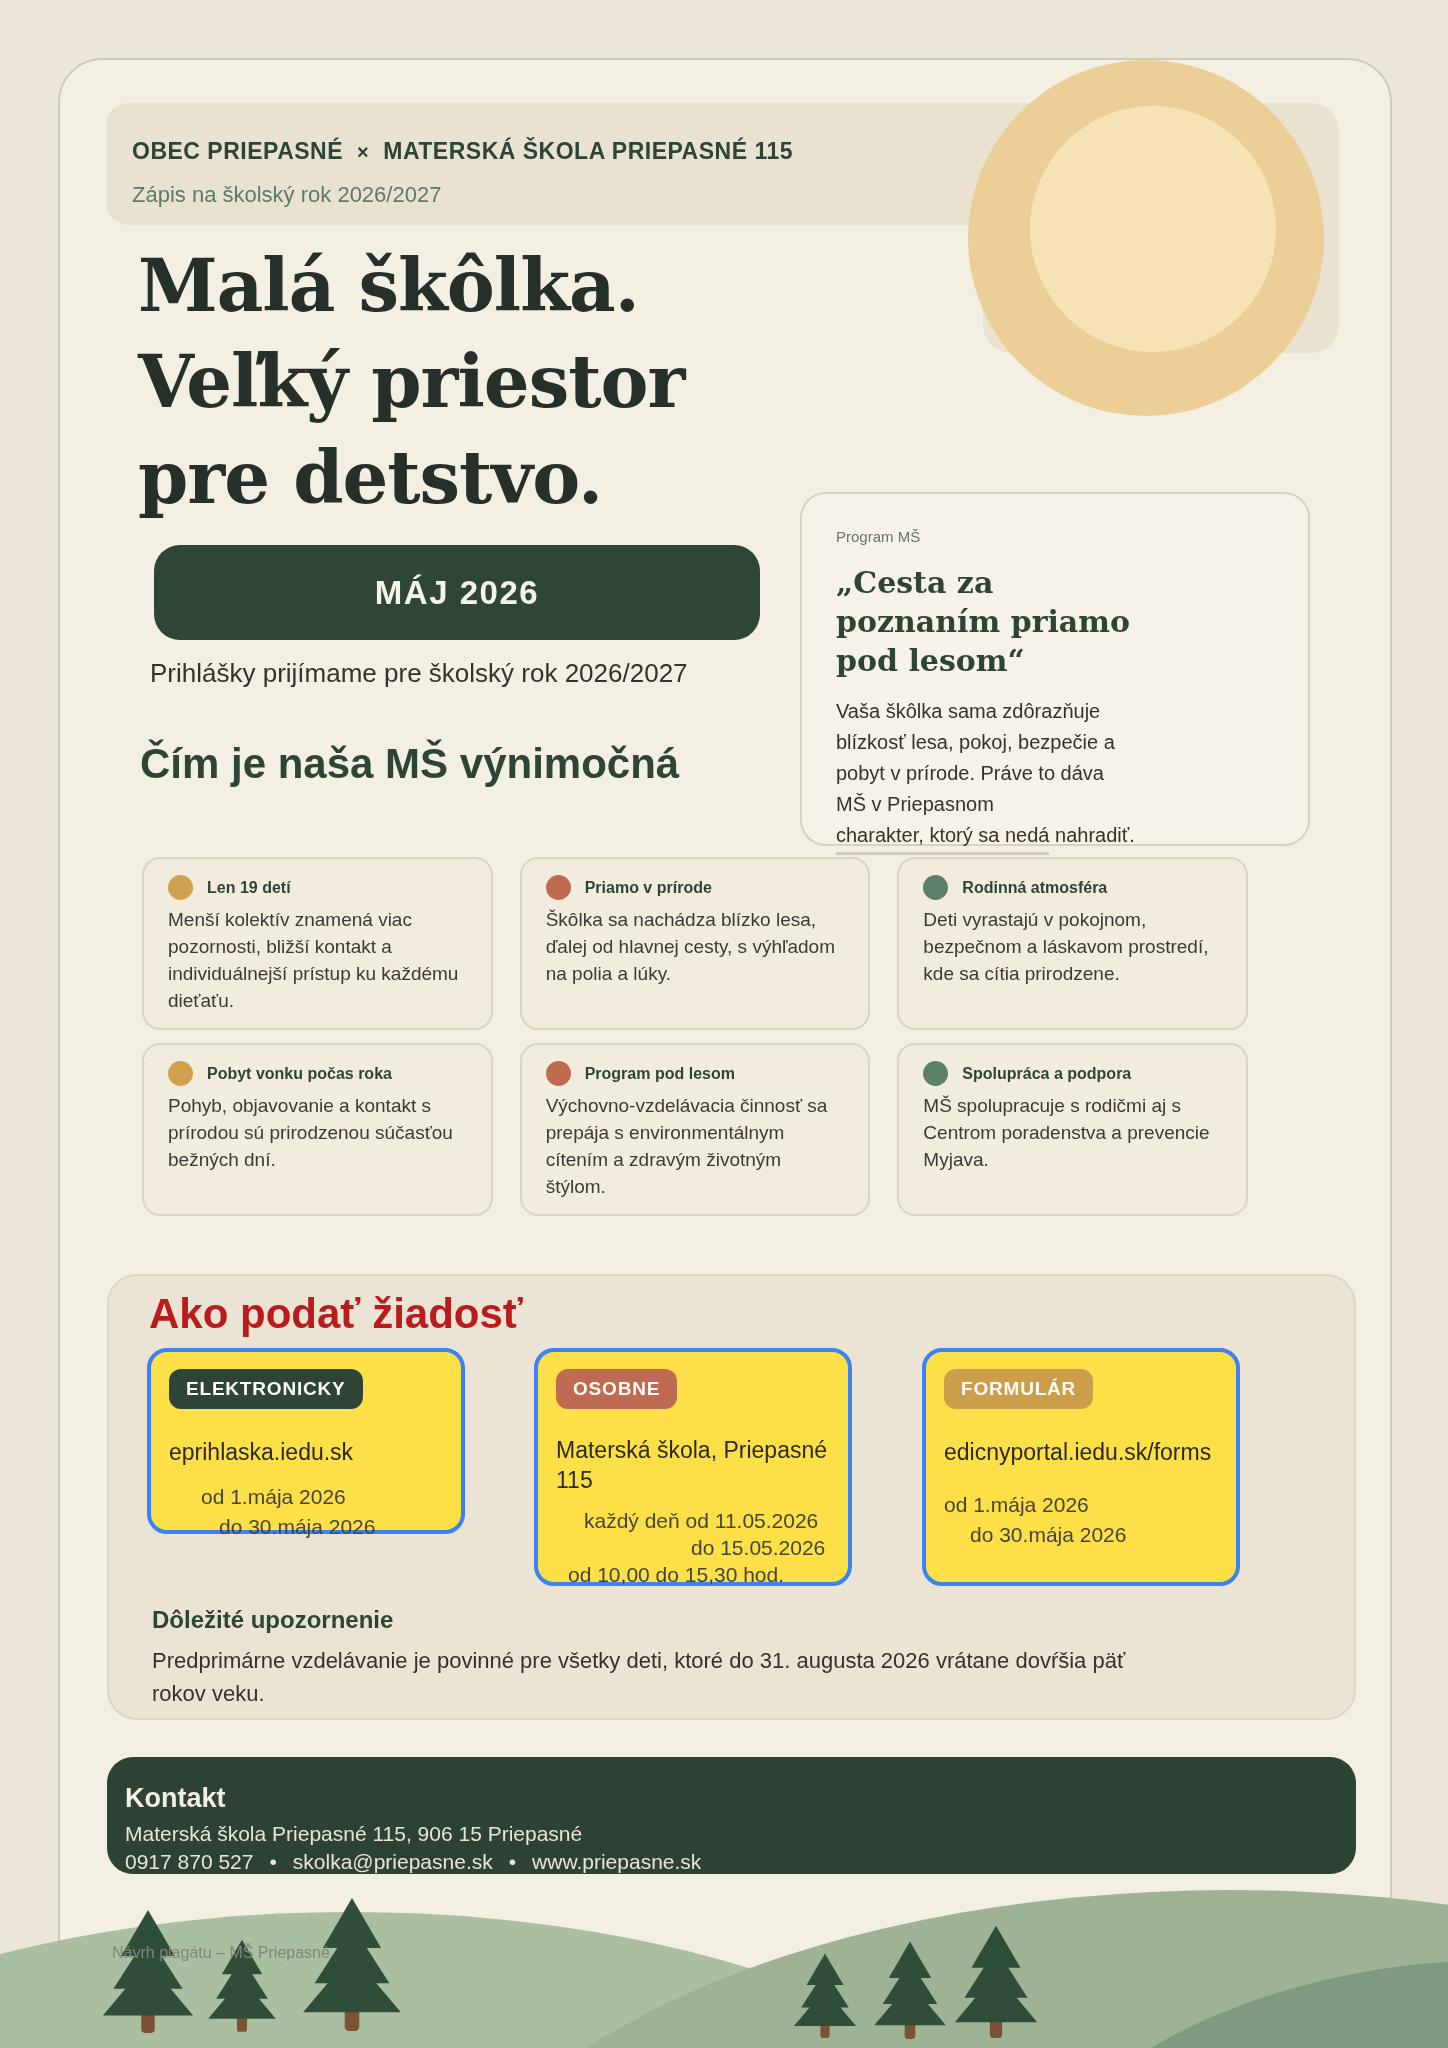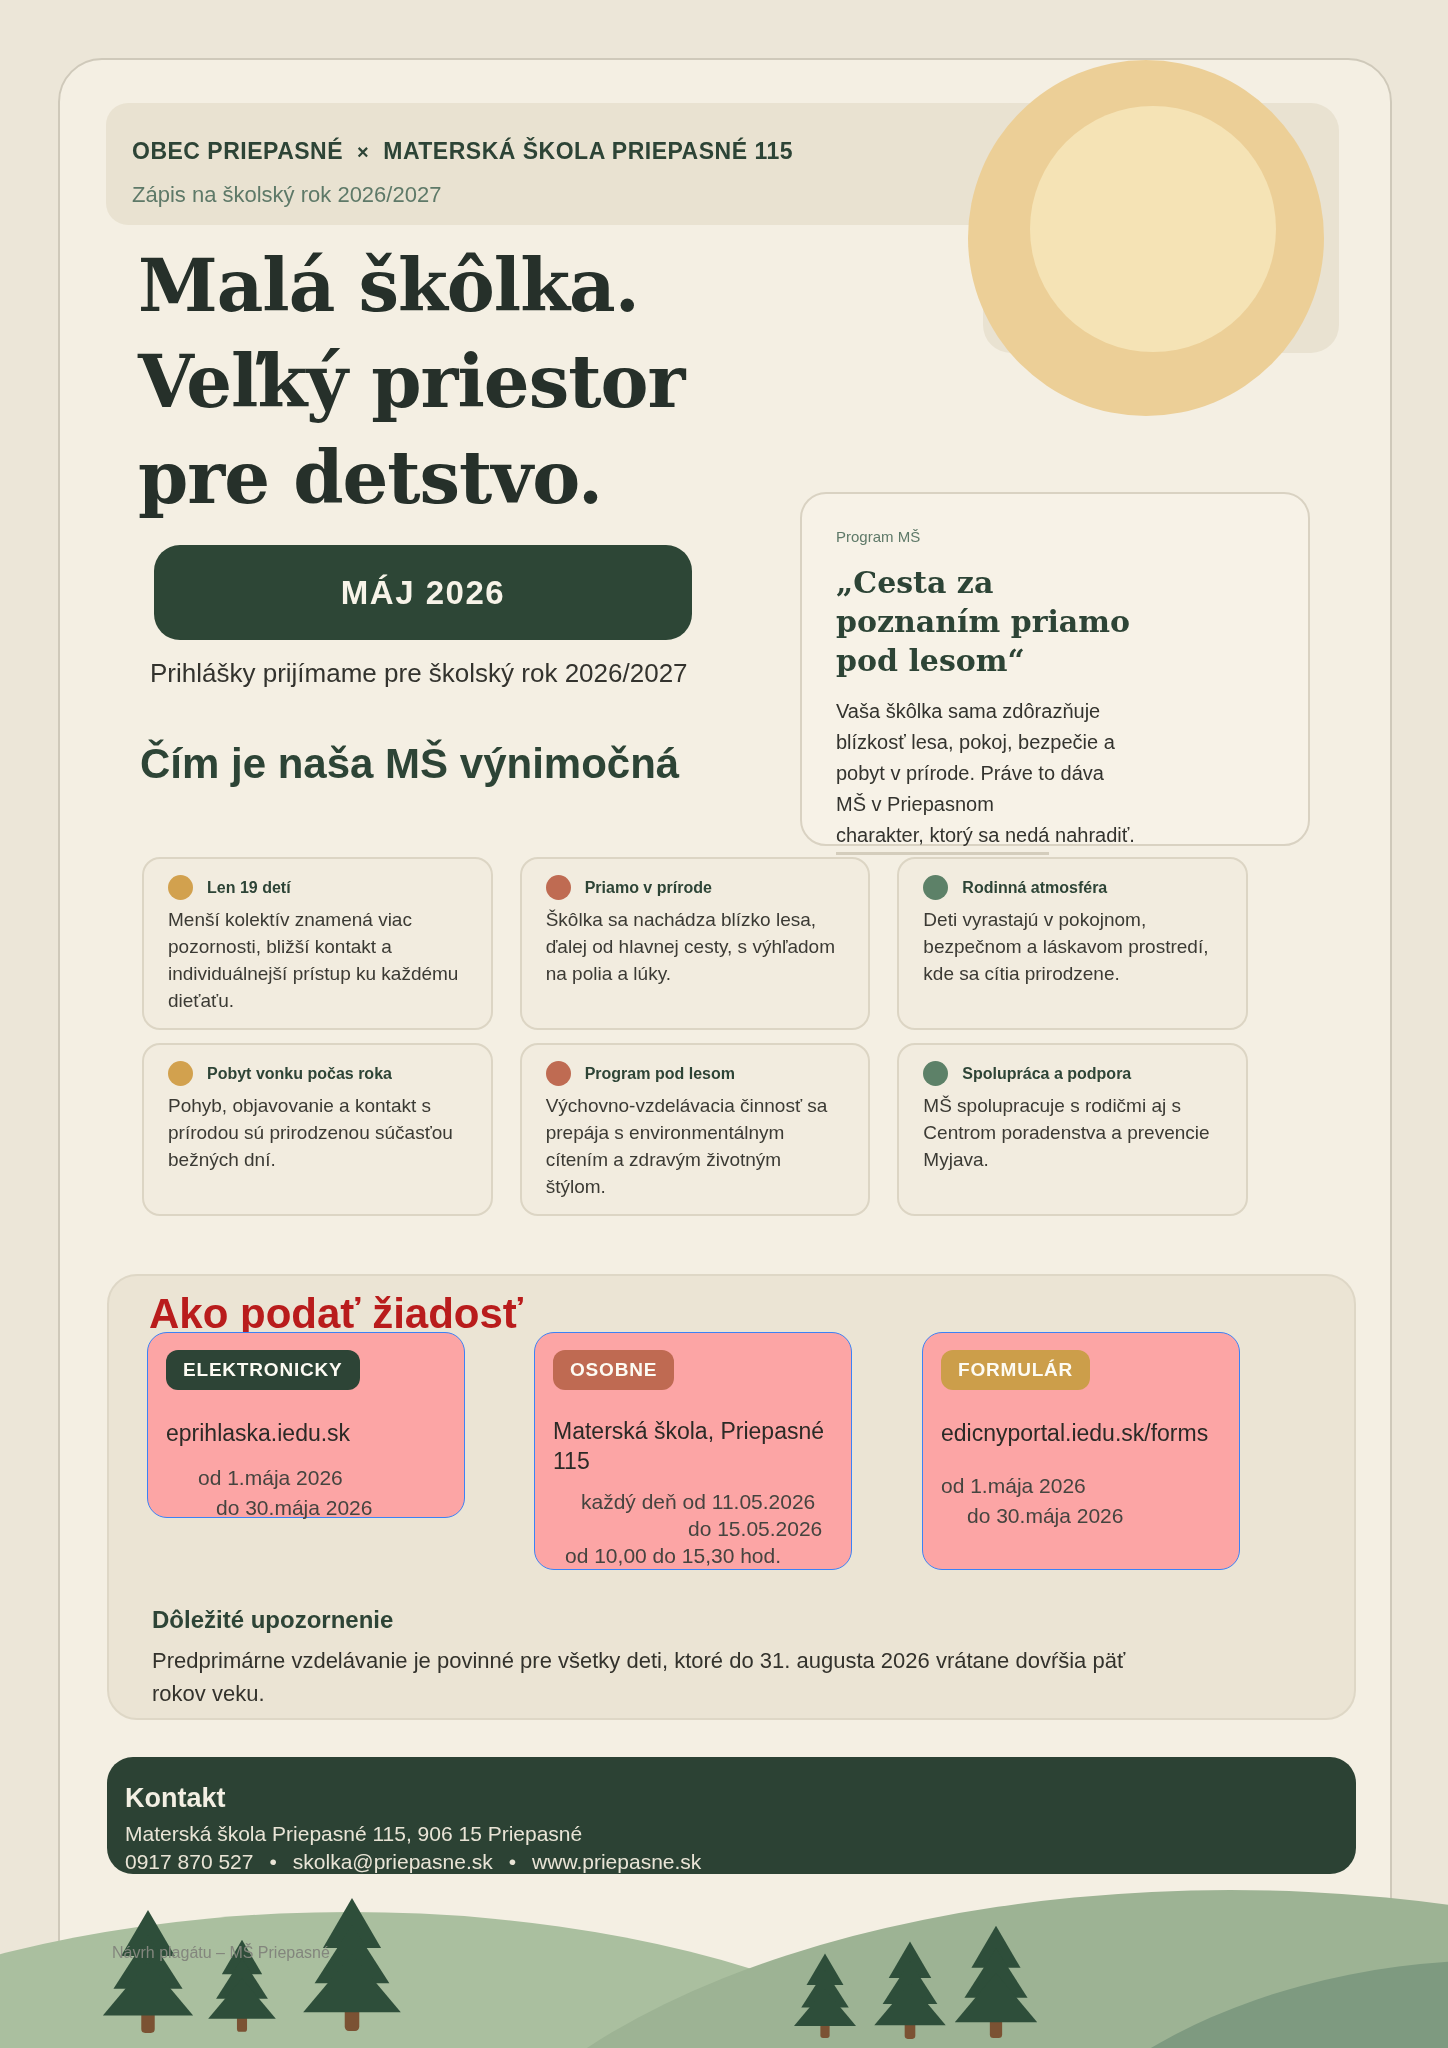--- a/index.html
+++ b/index.html
@@ -12,21 +12,21 @@
   .sun-box{position:absolute;left:983px;top:103px;width:356px;height:250px;background:#e9e2d1;border-radius:28px;}
   .sun{position:absolute;left:968px;top:60px;width:356px;height:356px;border-radius:50%;background:#eccf97;}
   .sun-inner{position:absolute;left:62px;top:46px;width:246px;height:246px;border-radius:50%;background:#f5e3b5;}
   .band-org{position:absolute;left:132px;top:138px;font-size:23px;font-weight:bold;color:#2d4436;letter-spacing:.5px;}
   .band-org .sep{margin:0 14px;font-size:20px;}
   .band-sub{position:absolute;left:132px;top:182px;font-size:22px;color:#5e7968;}
   
   .title{position:absolute;left:138px;top:238px;margin:0;font-family:"DejaVu Serif","Liberation Serif",serif;
          font-weight:bold;font-size:72px;line-height:96px;color:#26302a;letter-spacing:-1px;}
   
-  .date-btn{position:absolute;left:154px;top:545px;width:538px;height:95px;background:#2d4636;border-radius:26px;
+  .date-btn{position:absolute;left:154px;top:545px;width:606px;height:95px;background:#2d4636;border-radius:26px;
             color:#f7f3e8;font-size:33px;font-weight:bold;letter-spacing:1.5px;
             display:flex;align-items:center;justify-content:center;}
   .intro{position:absolute;left:150px;top:658px;font-size:26px;color:#33332e;}
   .features-heading{position:absolute;left:140px;top:740px;margin:0;font-size:42px;font-weight:bold;color:#2d4436;}
   
   .program-card{position:absolute;left:800px;top:492px;width:510px;height:354px;box-sizing:border-box;
                 background:#f7f2e7;border:2px solid #d9d2c2;border-radius:26px;padding:34px 170px 0 34px;}
   .program-label{font-size:15px;color:#5e7968;margin:0 0 18px 0;}
   .program-title{font-family:"DejaVu Serif","Liberation Serif",serif;font-weight:bold;font-size:30px;line-height:39px;
                  color:#2d4436;margin:0 0 16px 0;}
@@ -39,21 +39,21 @@
   .fcard{box-sizing:border-box;width:351px;min-height:153px;background:#f2ecdf;border:2px solid #dcd5c4;
          border-radius:18px;padding:16px 24px 14px 24px;}
   .fhead{display:flex;align-items:center;gap:14px;margin-bottom:6px;}
   .dot{width:25px;height:25px;border-radius:50%;flex:0 0 auto;}
   .ftitle{font-size:16px;font-weight:bold;color:#2d4436;}
   .fbody{margin:0;font-size:19px;line-height:27px;color:#3b3a34;}
   
   .apply-panel{position:absolute;left:107px;top:1274px;width:1249px;height:446px;box-sizing:border-box;
                background:#ebe4d4;border:2px solid #ded7c6;border-radius:30px;}
   .apply-heading{position:absolute;left:40px;top:14px;margin:0;font-size:42px;font-weight:bold;color:#b91c1c;}
-  .mcard{position:absolute;top:56px;width:318px;box-sizing:border-box;background:#fca5a5;border:1px solid #3b82f6;
+  .mcard{position:absolute;top:72px;width:318px;box-sizing:border-box;background:#fde047;border:4px solid #3b82f6;
          border-radius:20px;padding:17px 18px;}
   .m0{left:38px;height:186px;}
   .m1{left:425px;height:238px;}
   .m2{left:813px;height:238px;}
   .badge{display:inline-block;color:#fdfbf3;font-size:19px;font-weight:bold;letter-spacing:.8px;
          padding:9px 17px;border-radius:12px;}
   .murl{font-size:23px;color:#2b2a26;margin-top:30px;}
   .mdates{margin-top:16px;font-size:21px;line-height:30px;color:#45443f;}
   .m1 .murl{margin-top:26px;width:280px;line-height:30px;}
   .m1 .mdates{margin-top:12px;line-height:27px;}

